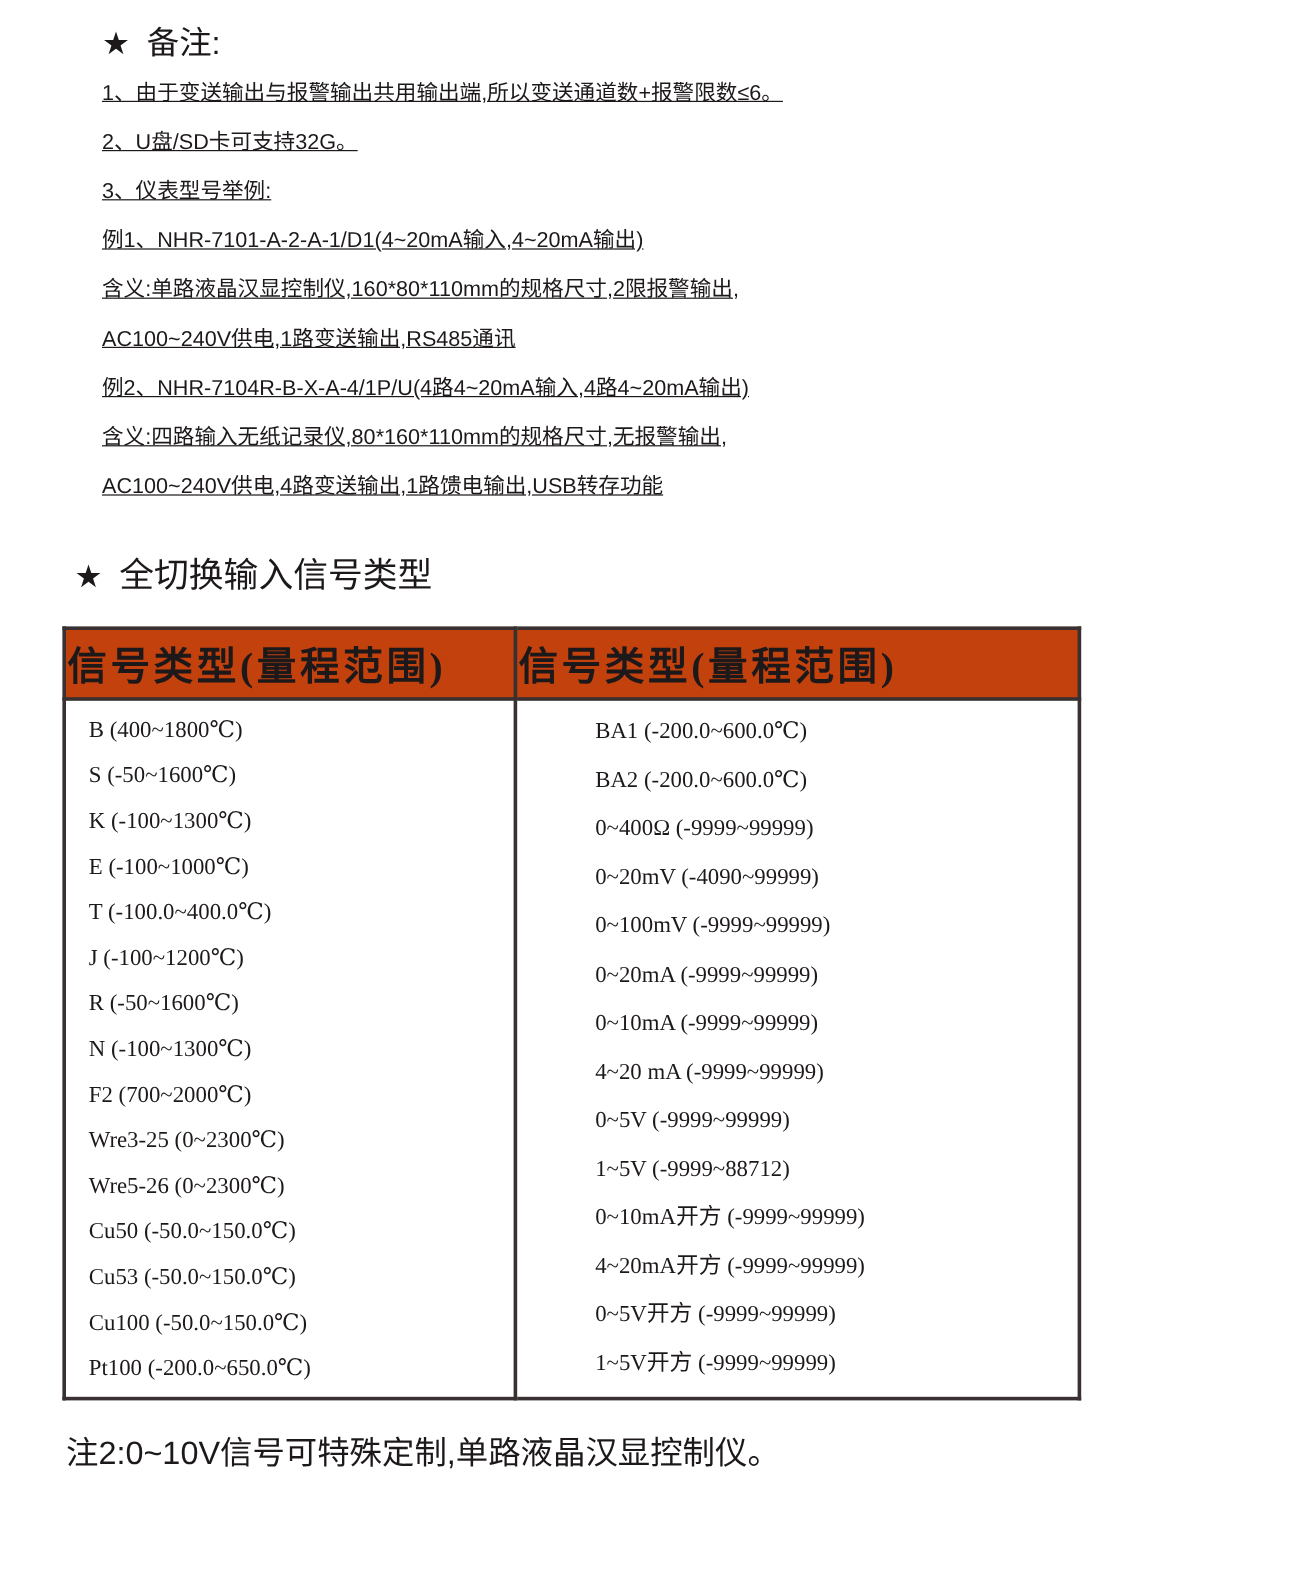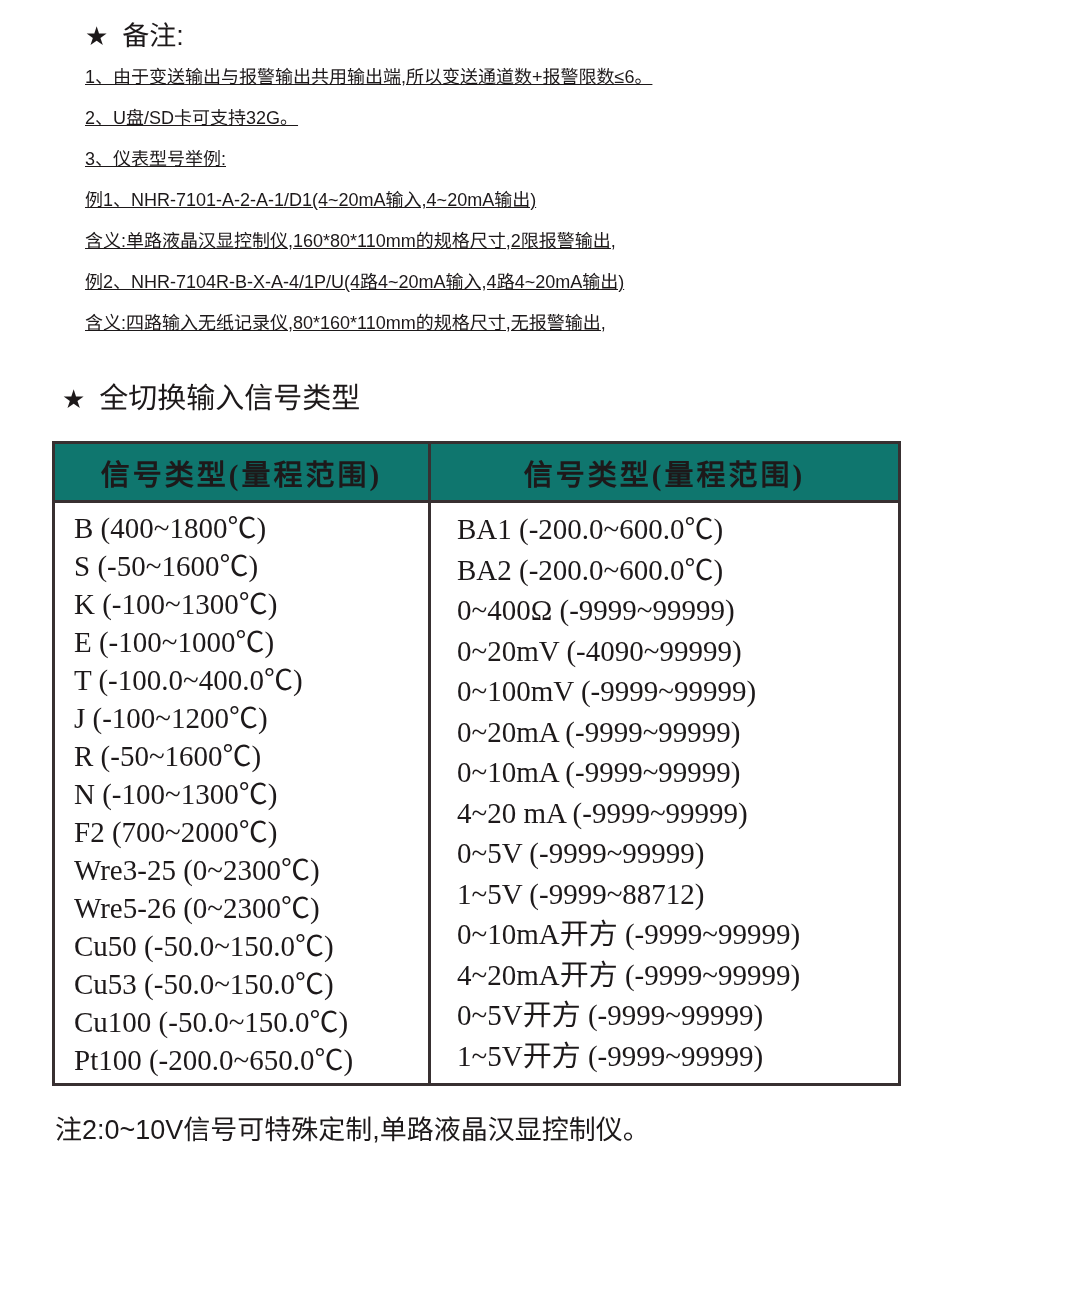--- a/index.html
+++ b/index.html
@@ -45,40 +45,39 @@
   .signal-table {
     margin: 24px 0 0 52px;
     width: 846px;
     border-collapse: collapse;
     table-layout: fixed;
     font-family: "Liberation Serif", "DejaVu Serif", serif;
   }
   .signal-table col.left-col  { width: 376px; }
   .signal-table col.right-col { width: 470px; }
   .signal-table th {
-    background: #0f766e;
+    background: #c2410c;
     border: 3px solid #383031;
     height: 54px;
-    font-size: 29px;
+    font-size: 33px;
     font-weight: 600;
     letter-spacing: 3px;
-    text-align: center;
+    text-align: left;
     vertical-align: middle;
   }
   .signal-table td {
     border: 3px solid #383031;
     vertical-align: top;
     padding: 6px 0 4px 0;
   }
   .signal-table td.left-cell  .signal-entry { line-height: 38px;   padding-left: 19px; }
-  .signal-table td.right-cell .signal-entry { line-height: 40.5px; padding-left: 26px; }
+  .signal-table td.right-cell .signal-entry { line-height: 40.5px; padding-left: 26px; margin-left: 39px; }
   .signal-entry {
-    font-size: 29px;
+    font-size: 19px;
     white-space: nowrap;
-    font-family: Liberation Serif, serif;
   }
   
   .footnotes {
     margin: 20px 0 0 55px;
   }
   .footnote-line {
     font-size: 27px;
     line-height: 48px;
     white-space: nowrap;
   }
@@ -89,22 +88,24 @@
 <section class="remarks">
   <div class="remarks-title">
     <span class="star">★</span><span>备注:</span>
   </div>
   <div>
       <div class="remark-line">1、由于变送输出与报警输出共用输出端,所以变送通道数+报警限数≤6。</div>
       <div class="remark-line">2、U盘/SD卡可支持32G。</div>
       <div class="remark-line">3、仪表型号举例:</div>
       <div class="remark-line">例1、NHR-7101-A-2-A-1/D1(4~20mA输入,4~20mA输出)</div>
       <div class="remark-line">含义:单路液晶汉显控制仪,160*80*110mm的规格尺寸,2限报警输出,</div>
+      <div class="remark-line">AC100~240V供电,1路变送输出,RS485通讯</div>
       <div class="remark-line">例2、NHR-7104R-B-X-A-4/1P/U(4路4~20mA输入,4路4~20mA输出)</div>
       <div class="remark-line">含义:四路输入无纸记录仪,80*160*110mm的规格尺寸,无报警输出,</div>
+      <div class="remark-line">AC100~240V供电,4路变送输出,1路馈电输出,USB转存功能</div>
     </div>
 </section>
 
 <section>
   <div class="signal-heading">
     <span class="star">★</span><span>全切换输入信号类型</span>
   </div>
 
   <table class="signal-table">
     <colgroup>

